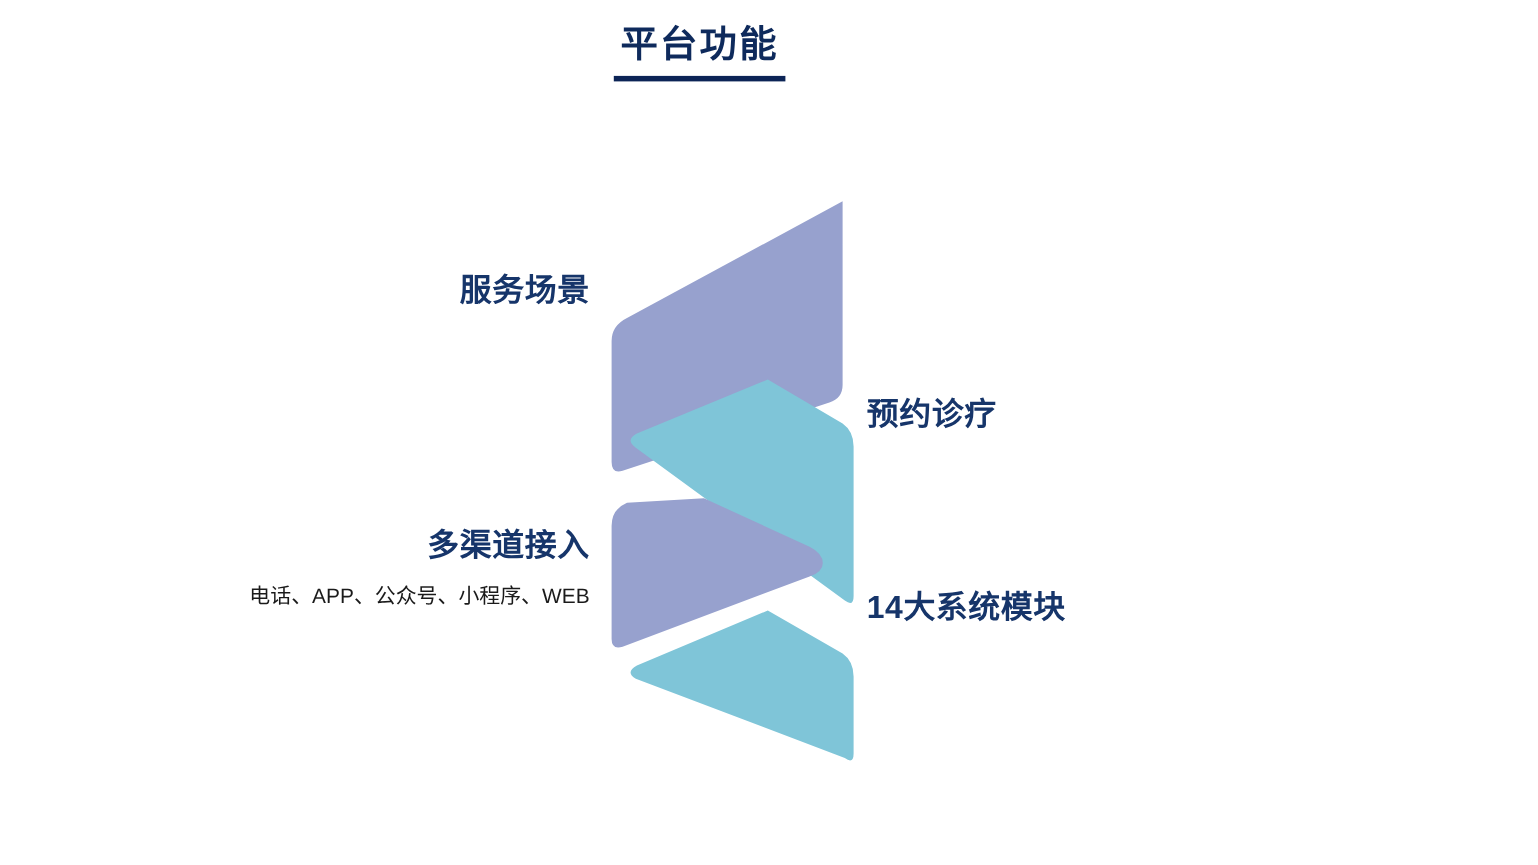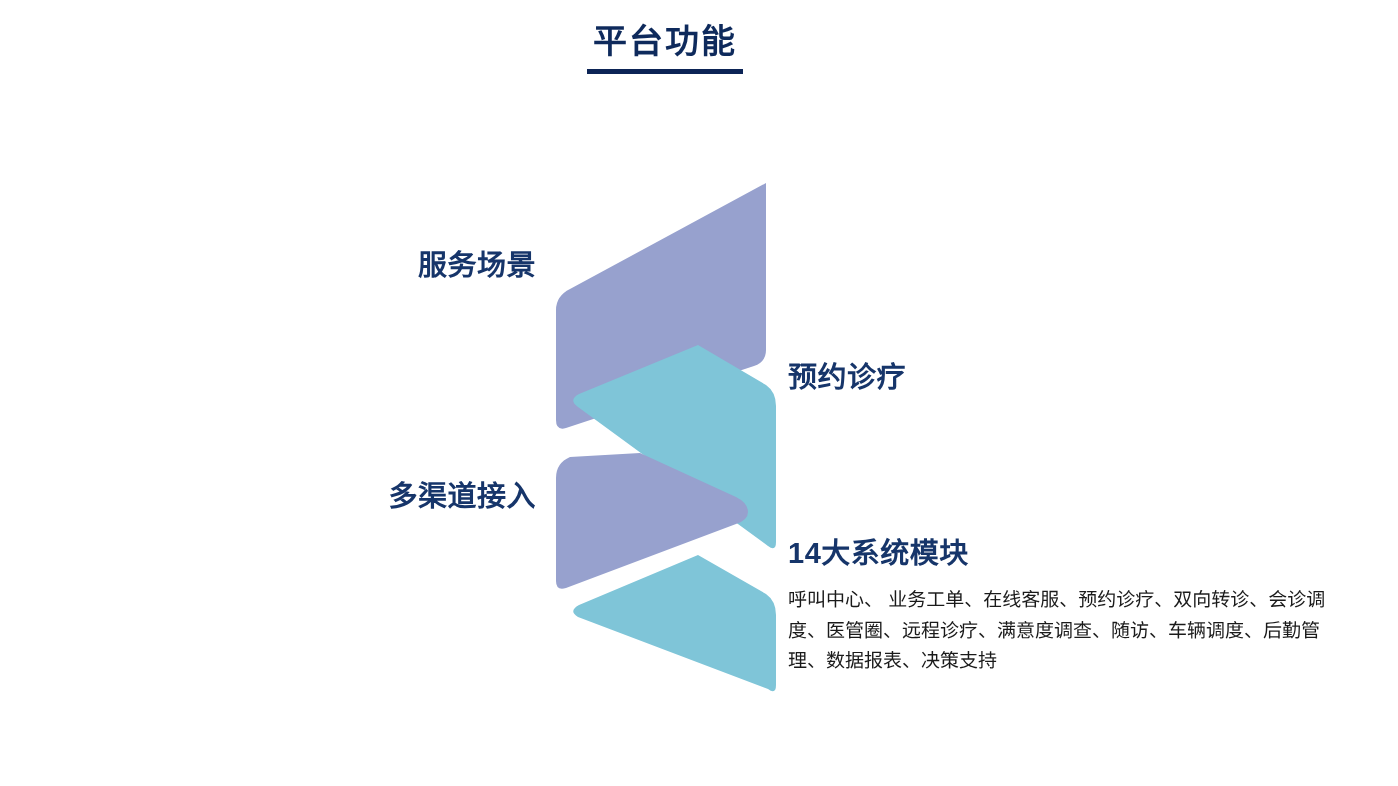--- a/index.html
+++ b/index.html
@@ -17,21 +17,20 @@
     -webkit-font-smoothing: antialiased;
   }
 
   
   #slide-title {
     position: absolute;
     left: 0;
     top: 22px;
     width: 1272px;
     text-align: center;
-    margin-left: 29px;
   }
   #slide-title .title-text {
     display: inline-block;
     font-size: 34px;
     font-weight: 700;
     color: #0E2A5C;
     letter-spacing: 2px;
     line-height: 1.15;
     padding: 0 6px 8px 6px;
     border-bottom: 5px solid #0C2456;
@@ -145,18 +144,18 @@
 <div class="block left" id="block-service-scenario">
   <div class="block-heading">服务场景</div>
 </div>
 
 <div class="block right" id="block-user-scope">
   <div class="block-heading">预约诊疗</div>
 </div>
 
 <div class="block left" id="block-multi-channel">
   <div class="block-heading">多渠道接入</div>
+  <div class="block-body">电话、APP、公众号、小程序、WEB</div>
 </div>
 
 <div class="block right" id="block-system-modules">
   <div class="block-heading">14大系统模块</div>
-  <div class="block-body">呼叫中心、 业务工单、在线客服、预约诊疗、双向转诊、会诊调度、医管圈、远程诊疗、满意度调查、随访、车辆调度、后勤管理、数据报表、决策支持</div>
 </div>
 
 </body></html>

